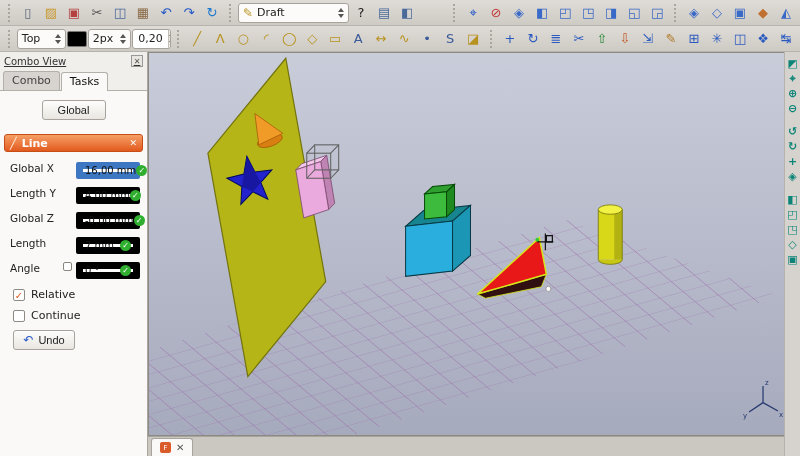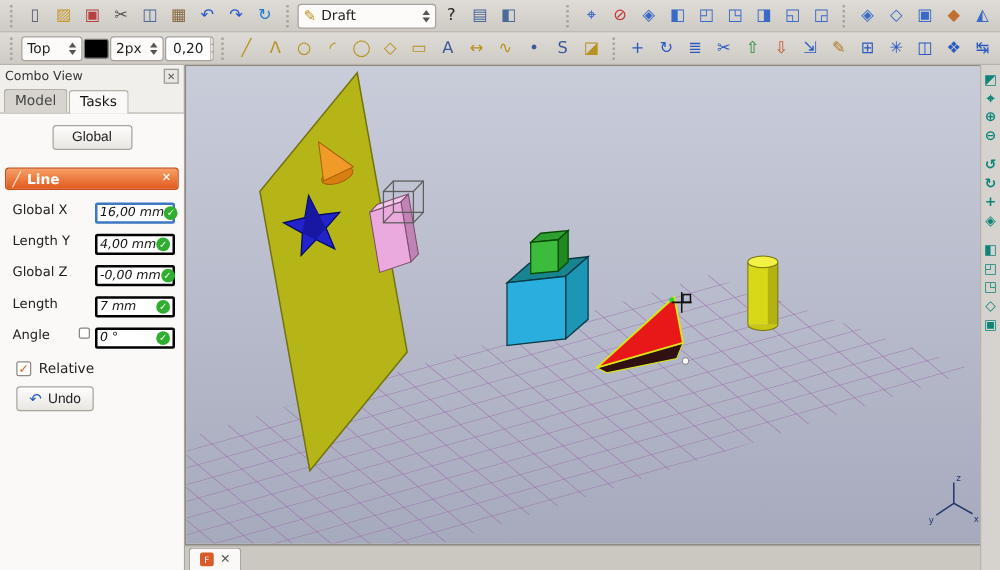--- a/index.html
+++ b/index.html
@@ -28,21 +28,21 @@
   .spin { height:20px; display:inline-flex; align-items:stretch; border:1px solid #a6a29c; border-radius:3px; background:#fff; overflow:hidden; }
   .spin .val { padding:2px 5px; }
   .spin .btns { display:flex; flex-direction:column; border-left:1px solid #c2beb8; width:13px; }
   .spin .sb { flex:1; display:flex; align-items:center; justify-content:center; background:#e9e6e1; }
 
   
   .main { flex:1; display:flex; min-height:0; }
 
   
   .combo-view { width:148px; flex:none; background:#f1efec; border-right:1px solid #a9a59f; display:flex; flex-direction:column; }
-  .cv-header { height:16px; display:flex; align-items:center; justify-content:space-between; padding:2px 4px 0; font-size:10px; color:#333; }
+  .cv-header { height:16px; display:flex; align-items:center; justify-content:space-between; padding:2px 4px 0; font-size:10px; color:#333;text-decoration:underline; }
   .cv-close { width:12px; height:12px; border:1px solid #999; background:#e9e6e1; color:#555;
               display:flex; align-items:center; justify-content:center; font-size:8px; }
   .cv-tabs { display:flex; gap:1px; padding:3px 3px 0; border-bottom:1px solid #b3afa9; }
   .cvtab { font-size:11px; padding:2px 8px 3px; background:#d7d3ce; border:1px solid #b3afa9; border-bottom:none;
            border-radius:3px 3px 0 0; color:#444; }
   .cvtab.active { background:#faf9f7; color:#111; position:relative; top:1px; }
   .cv-body { flex:1; background:#faf9f7; padding-top:9px; }
   .btn { height:20px; border:1px solid #a8a39d; border-radius:3px; background:linear-gradient(#fdfdfc,#e9e6e1);
          font-size:11px; color:#222; display:flex; align-items:center; justify-content:center; }
   .close-btn { width:64px; margin:0 auto 14px; }
@@ -50,22 +50,22 @@
   .tp-header { height:18px; border-radius:3px; border:1px solid #c64d15;
                background:linear-gradient(#f6a066,#e25a1e); display:flex; align-items:center; gap:5px;
                padding:0 5px; color:#fff; font-size:11px; font-weight:bold; }
   .tp-icon { font-size:11px; color:#ffe9dc; font-weight:normal; }
   .tp-x { margin-left:auto; font-size:9px; }
   .tp-form { padding:10px 3px 0 6px; }
   .frow { display:flex; align-items:flex-start; gap:4px; margin-bottom:8px; }
   .flabel { font-size:10.5px; color:#222; flex:1; white-space:nowrap; }
   .lockbox { display:none; }
   .frow.has-lock .lockbox { display:inline-block; width:9px; height:9px; border:1px solid #8a867f; background:#fff; border-radius:2px; flex:none; }
-  .finput { width:64px; height:17px; background:#fff; border:2px solid #000000; border-radius:2px;
-            display:flex; align-items:center; padding:0 2px; font-size:10px; flex:none;font-style:italic; }
+  .finput { width:64px; height:17px; background:#fff; border:7px solid #000000; border-radius:2px;
+            display:flex; align-items:center; padding:0 2px; font-size:10px; flex:none; }
   .finput.focused { border-color:#3d77c2; }
   .fval { flex:1; color:#111; white-space:nowrap; }
   .fcheck { width:11px; height:11px; border-radius:50%; background:#2fae2f; color:#fff; font-size:8px;
             line-height:11px; text-align:center; flex:none; }
   .opts { padding:1px 0 0 9px; }
   .opt { display:flex; align-items:center; gap:6px; margin-bottom:8px; font-size:11px; }
   .cbbox { width:12px; height:12px; border:1px solid #8f8b84; background:#fff; border-radius:2px;
            font-size:10px; line-height:11px; text-align:center; color:#e2571e; font-weight:bold; flex:none; }
   .undo-btn { width:62px; margin:3px 0 0 9px; gap:5px; }
   .undo-icon { color:#2458c8; font-size:12px; }
@@ -217,21 +217,21 @@
 
   <div class="main">
 
     <div class="combo-view">
       <div class="cv-header">
         <span>Combo View</span>
         <span class="cv-close">✕</span>
       </div>
       <div class="cv-tabs">
 
-      <div class="cvtab">Model</div>
+      <div class="cvtab">Combo</div>
           <div class="cvtab active">Tasks</div>
         </div>
       <div class="cv-body">
         <button class="btn close-btn">Global</button>
         <div class="task-panel">
           <div class="tp-header">
             <span class="tp-icon">╱</span>
             <span>Line</span>
             <span class="tp-x">✕</span>
           </div>
@@ -282,20 +282,24 @@
                 </span>
               </div>
             </div>
           <div class="opts">
 
               <label class="opt">
                 <span class="cbbox checked">✓</span>
                 <span>Relative</span>
               </label>
 
+              <label class="opt">
+                <span class="cbbox"></span>
+                <span>Continue</span>
+              </label>
             </div>
           <button class="btn undo-btn">
             <span class="undo-icon">↶</span>
             <span>Undo</span>
           </button>
         </div>
       </div>
     </div>
 
     <div class="viewport-col">

